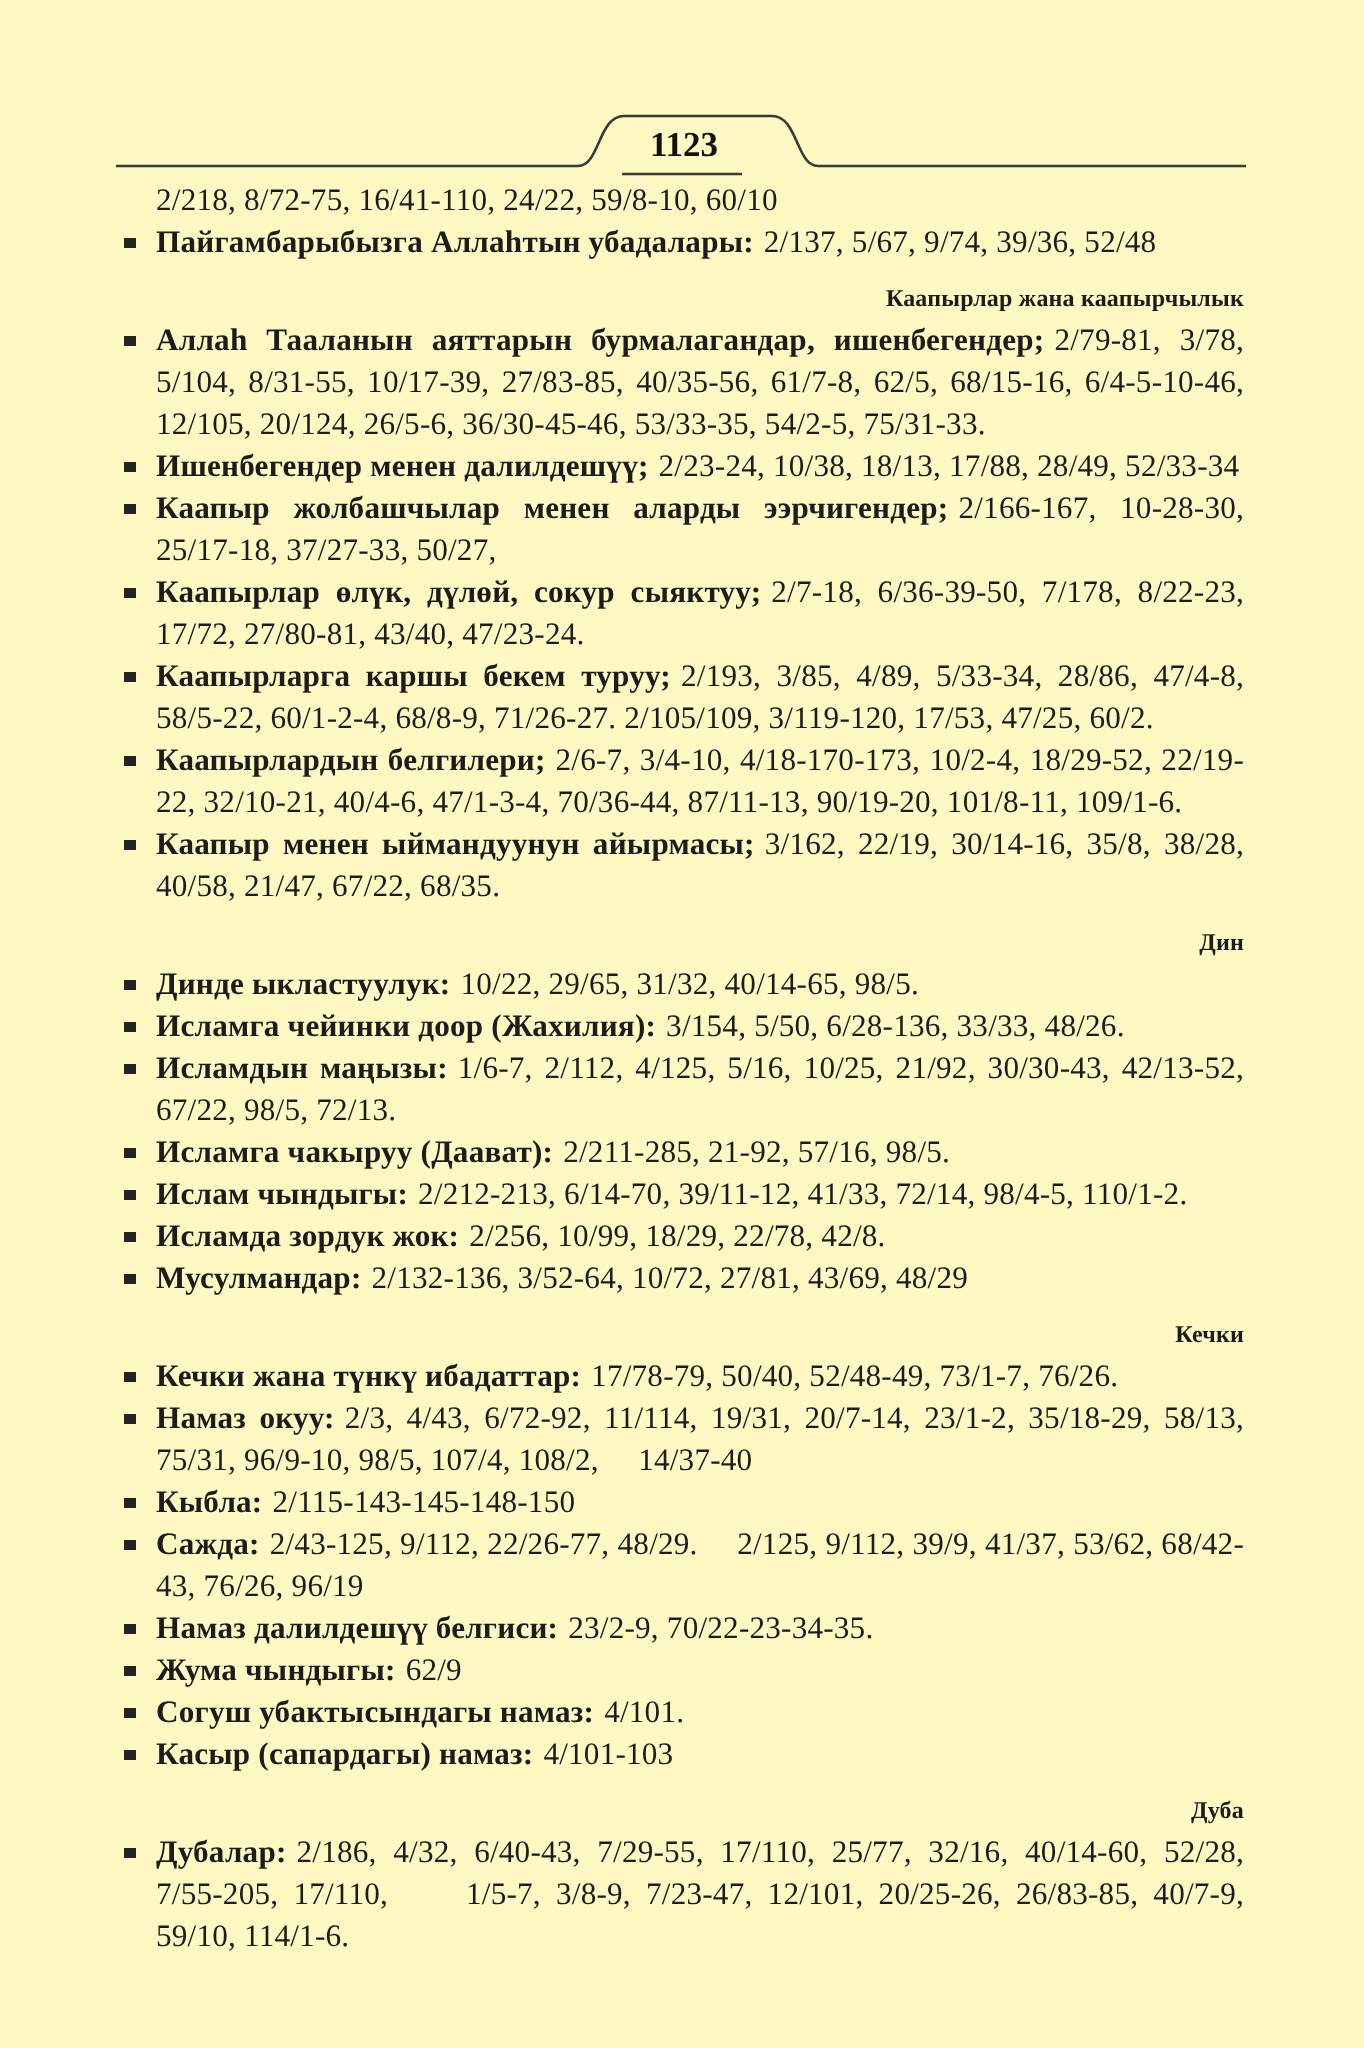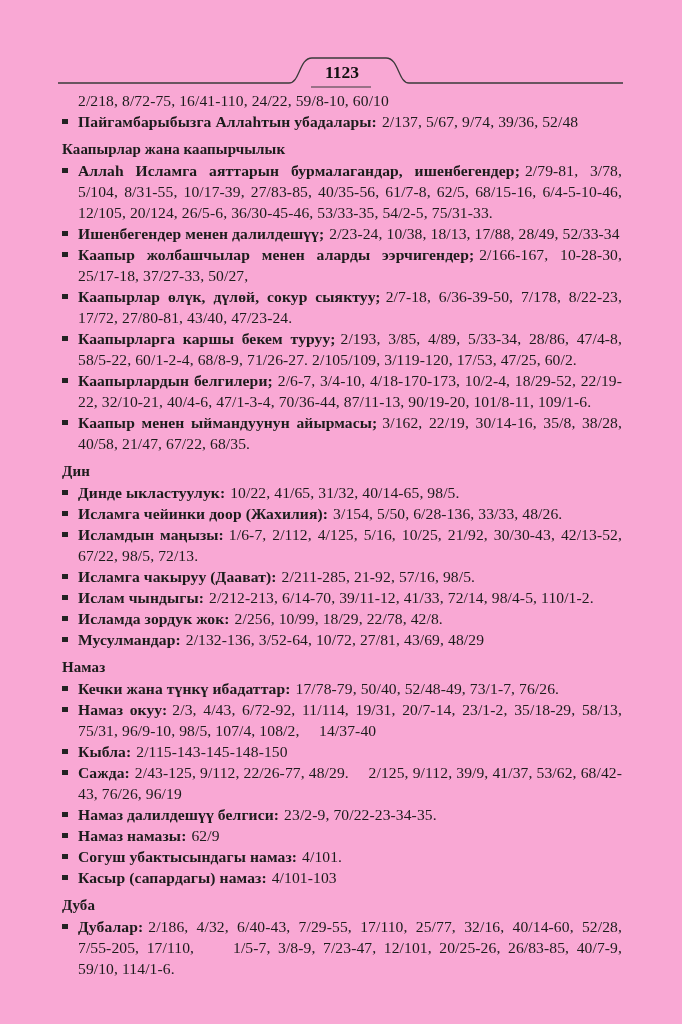--- a/index.html
+++ b/index.html
@@ -6,21 +6,21 @@
   body {
     width: 682px; height: 1024px;
     background: #ffffff;
     font-family: "Liberation Serif", serif;
     color: #1c1c1c;
     position: relative;
     overflow: hidden;
   }
   .page {
     position: absolute; inset: 0;
-    background: #f9a8d4;
+    background: #fef9c3;
   }
   .page-header-svg {
     position: absolute; top: 0; left: 0;
   }
   .page-number-text {
     font-family: "Liberation Serif", serif;
     font-weight: bold;
     font-size: 17.5px;
     fill: #111;
   }
@@ -42,62 +42,62 @@
     left: 0; top: 7.5px;
     width: 5.5px; height: 5.5px;
     background: #232323;
   }
   .entry-label {
     font-weight: bold;
     padding-right: 5px;
   }
   .section-heading {
     margin: 7px 0 0 0;
-    font-size: 15px;
+    font-size: 12px;
     line-height: 21px;
     font-weight: bold;
-    text-align: left;
+    text-align: right;
     letter-spacing: 0.1px;
   }
 </style>
 </head>
 <body>
 
 <div class="page">
 
   <svg class="page-header-svg" width="682" height="100" viewBox="0 0 682 100">
     <path d="M58 83 H289 C300 83 299 58 312 58 H386 C399 58 398 83 409 83 H623" fill="none" stroke="#3a3a3a" stroke-width="1.3"></path>
     <line x1="311" y1="87" x2="371" y2="87" stroke="#3a3a3a" stroke-width="1.2"></line>
     <text class="page-number-text" x="342" y="78" text-anchor="middle">1123</text>
   </svg>
 
   <main class="content">
       <div class="entry"><span>2/218, 8/72-75, 16/41-110, 24/22, 59/8-10, 60/10</span></div>
       <div class="entry"><span class="bullet"></span><b class="entry-label">Пайгамбарыбызга Аллаһтын убадалары:</b><span>2/137, 5/67, 9/74, 39/36, 52/48</span></div>
       <h2 class="section-heading">Каапырлар жана каапырчылык</h2>
-      <div class="entry"><span class="bullet"></span><b class="entry-label">Аллаһ Исламга аяттарын бурмалагандар, ишенбегендер;</b><span>2/79-81, 3/78, 5/104, 8/31-55, 10/17-39, 27/83-85, 40/35-56, 61/7-8, 62/5, 68/15-16, 6/4-5-10-46, 12/105, 20/124, 26/5-6, 36/30-45-46, 53/33-35, 54/2-5, 75/31-33.</span></div>
+      <div class="entry"><span class="bullet"></span><b class="entry-label">Аллаһ Тааланын аяттарын бурмалагандар, ишенбегендер;</b><span>2/79-81, 3/78, 5/104, 8/31-55, 10/17-39, 27/83-85, 40/35-56, 61/7-8, 62/5, 68/15-16, 6/4-5-10-46, 12/105, 20/124, 26/5-6, 36/30-45-46, 53/33-35, 54/2-5, 75/31-33.</span></div>
       <div class="entry"><span class="bullet"></span><b class="entry-label">Ишенбегендер менен далилдешүү;</b><span>2/23-24, 10/38, 18/13, 17/88, 28/49, 52/33-34</span></div>
       <div class="entry"><span class="bullet"></span><b class="entry-label">Каапыр жолбашчылар менен аларды ээрчигендер;</b><span>2/166-167, 10-28-30, 25/17-18, 37/27-33, 50/27,</span></div>
       <div class="entry"><span class="bullet"></span><b class="entry-label">Каапырлар өлүк, дүлөй, сокур сыяктуу;</b><span>2/7-18, 6/36-39-50, 7/178, 8/22-23, 17/72, 27/80-81, 43/40, 47/23-24.</span></div>
       <div class="entry"><span class="bullet"></span><b class="entry-label">Каапырларга каршы бекем туруу;</b><span>2/193, 3/85, 4/89, 5/33-34, 28/86, 47/4-8, 58/5-22, 60/1-2-4, 68/8-9, 71/26-27. 2/105/109, 3/119-120, 17/53, 47/25, 60/2.</span></div>
       <div class="entry"><span class="bullet"></span><b class="entry-label">Каапырлардын белгилери;</b><span>2/6-7, 3/4-10, 4/18-170-173, 10/2-4, 18/29-52, 22/19-22, 32/10-21, 40/4-6, 47/1-3-4, 70/36-44, 87/11-13, 90/19-20, 101/8-11, 109/1-6.</span></div>
       <div class="entry"><span class="bullet"></span><b class="entry-label">Каапыр менен ыймандуунун айырмасы;</b><span>3/162, 22/19, 30/14-16, 35/8, 38/28, 40/58, 21/47, 67/22, 68/35.</span></div>
       <h2 class="section-heading">Дин</h2>
-      <div class="entry"><span class="bullet"></span><b class="entry-label">Динде ыкластуулук:</b><span>10/22, 41/65, 31/32, 40/14-65, 98/5.</span></div>
+      <div class="entry"><span class="bullet"></span><b class="entry-label">Динде ыкластуулук:</b><span>10/22, 29/65, 31/32, 40/14-65, 98/5.</span></div>
       <div class="entry"><span class="bullet"></span><b class="entry-label">Исламга чейинки доор (Жахилия):</b><span>3/154, 5/50, 6/28-136, 33/33, 48/26.</span></div>
       <div class="entry"><span class="bullet"></span><b class="entry-label">Исламдын маңызы:</b><span>1/6-7, 2/112, 4/125, 5/16, 10/25, 21/92, 30/30-43, 42/13-52, 67/22, 98/5, 72/13.</span></div>
       <div class="entry"><span class="bullet"></span><b class="entry-label">Исламга чакыруу (Даават):</b><span>2/211-285, 21-92, 57/16, 98/5.</span></div>
       <div class="entry"><span class="bullet"></span><b class="entry-label">Ислам чындыгы:</b><span>2/212-213, 6/14-70, 39/11-12, 41/33, 72/14, 98/4-5, 110/1-2.</span></div>
       <div class="entry"><span class="bullet"></span><b class="entry-label">Исламда зордук жок:</b><span>2/256, 10/99, 18/29, 22/78, 42/8.</span></div>
       <div class="entry"><span class="bullet"></span><b class="entry-label">Мусулмандар:</b><span>2/132-136, 3/52-64, 10/72, 27/81, 43/69, 48/29</span></div>
-      <h2 class="section-heading">Намаз</h2>
+      <h2 class="section-heading">Кечки</h2>
       <div class="entry"><span class="bullet"></span><b class="entry-label">Кечки жана түнкү ибадаттар:</b><span>17/78-79, 50/40, 52/48-49, 73/1-7, 76/26.</span></div>
       <div class="entry"><span class="bullet"></span><b class="entry-label">Намаз окуу:</b><span>2/3, 4/43, 6/72-92, 11/114, 19/31, 20/7-14, 23/1-2, 35/18-29, 58/13, 75/31, 96/9-10, 98/5, 107/4, 108/2,  14/37-40</span></div>
       <div class="entry"><span class="bullet"></span><b class="entry-label">Кыбла:</b><span>2/115-143-145-148-150</span></div>
       <div class="entry"><span class="bullet"></span><b class="entry-label">Сажда:</b><span>2/43-125, 9/112, 22/26-77, 48/29.  2/125, 9/112, 39/9, 41/37, 53/62, 68/42-43, 76/26, 96/19</span></div>
       <div class="entry"><span class="bullet"></span><b class="entry-label">Намаз далилдешүү белгиси:</b><span>23/2-9, 70/22-23-34-35.</span></div>
-      <div class="entry"><span class="bullet"></span><b class="entry-label">Намаз намазы:</b><span>62/9</span></div>
+      <div class="entry"><span class="bullet"></span><b class="entry-label">Жума чындыгы:</b><span>62/9</span></div>
       <div class="entry"><span class="bullet"></span><b class="entry-label">Согуш убактысындагы намаз:</b><span>4/101.</span></div>
       <div class="entry"><span class="bullet"></span><b class="entry-label">Касыр (сапардагы) намаз:</b><span>4/101-103</span></div>
       <h2 class="section-heading">Дуба</h2>
       <div class="entry"><span class="bullet"></span><b class="entry-label">Дубалар:</b><span>2/186, 4/32, 6/40-43, 7/29-55, 17/110, 25/77, 32/16, 40/14-60, 52/28, 7/55-205, 17/110,   1/5-7, 3/8-9, 7/23-47, 12/101, 20/25-26, 26/83-85, 40/7-9, 59/10, 114/1-6.</span></div>
     </main>
 </div>
 
 </body></html>

